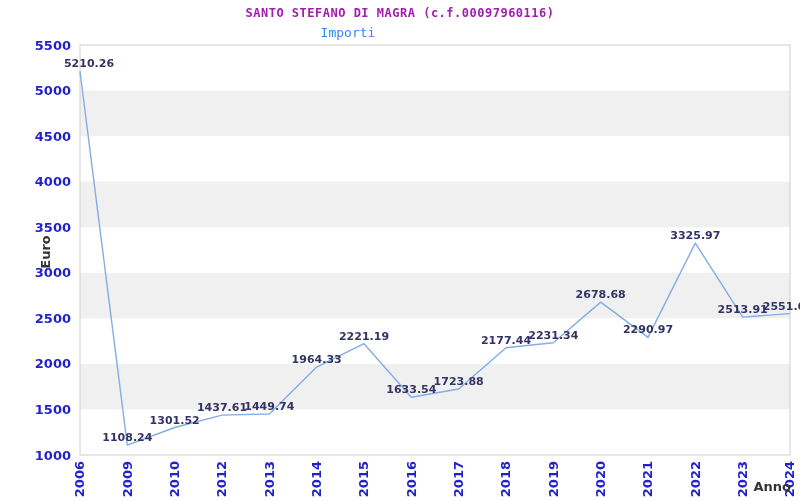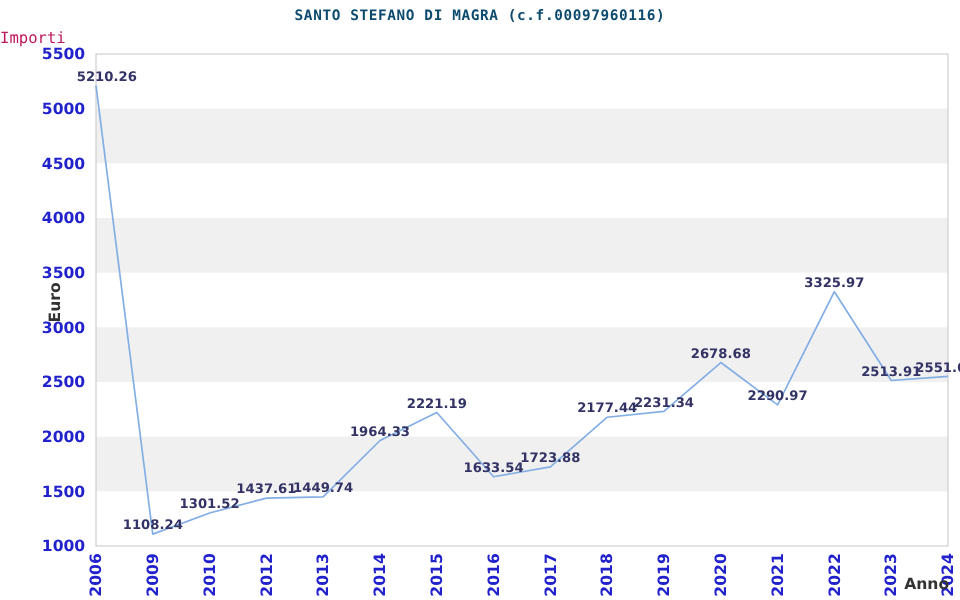--- a/index.html
+++ b/index.html
@@ -20,32 +20,32 @@
   .chart-title {
     position: absolute;
     top: 6px;
     left: 0;
     width: 800px;
     text-align: center;
     font-family: "DejaVu Sans Mono", monospace;
     font-size: 12px;
     font-weight: bold;
     letter-spacing: 0.5px;
-    color: #0c4a6e;
+    color: #a21caf;
   }
   .chart-subtitle {
     position: absolute;
     top: 25px;
     left: 0;
     width: 696px;
-    text-align: left;
+    text-align: center;
     font-family: "DejaVu Sans Mono", monospace;
     font-size: 13px;
     font-weight: normal;
-    color: #be185d;
+    color: #3b82f6;
   }
   svg#plot {
     position: absolute;
     top: 0;
     left: 0;
   }
   svg#plot text {
     font-family: "DejaVu Sans", sans-serif;
   }
   .ytick, .xtick {

